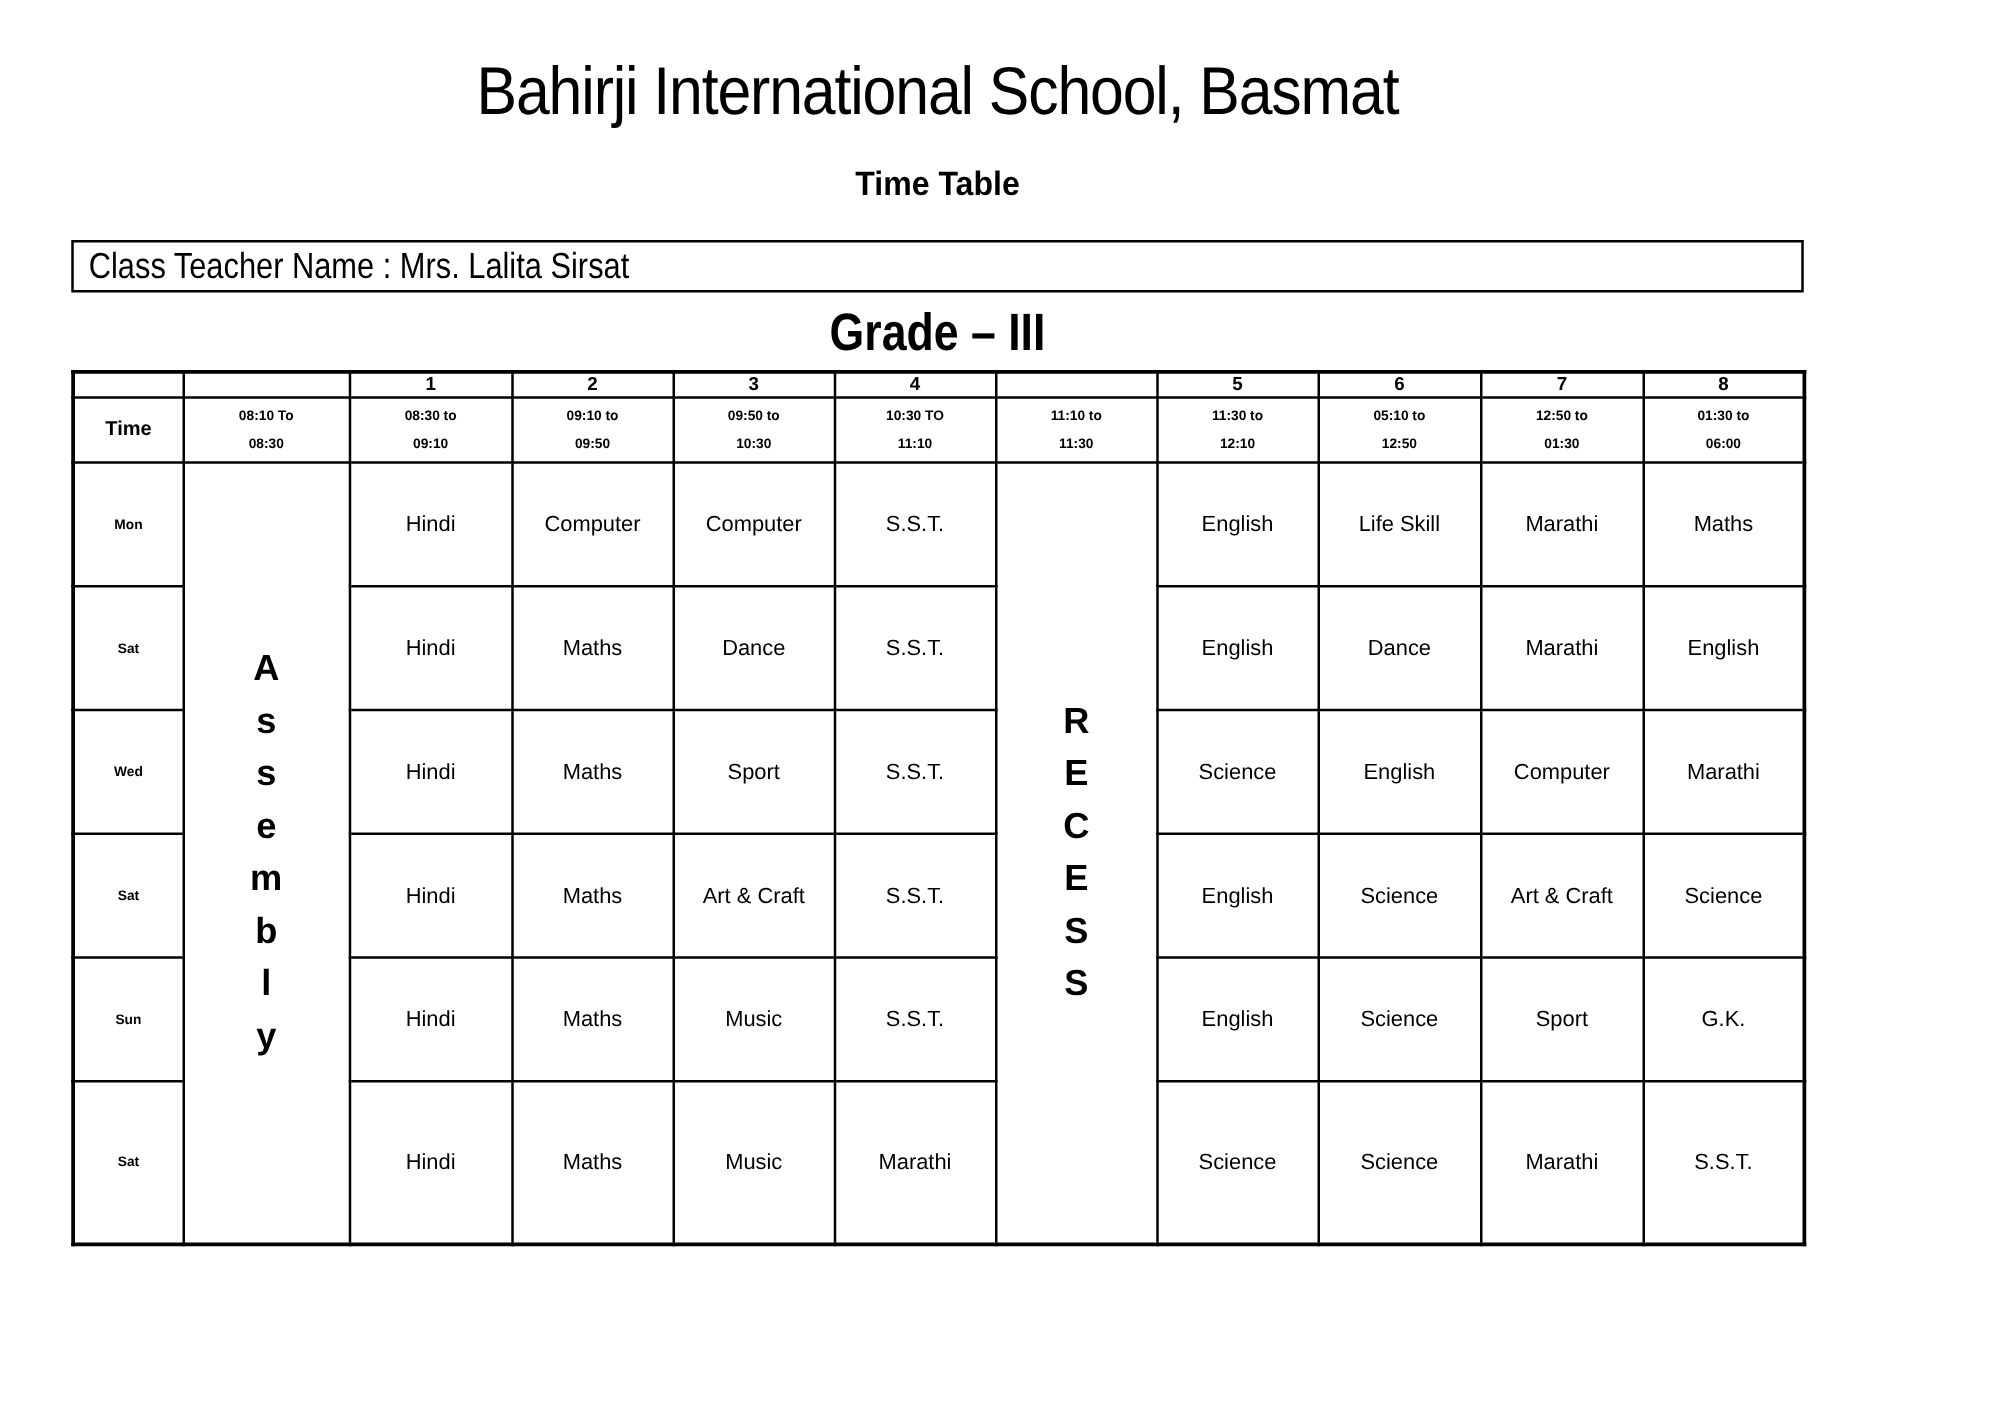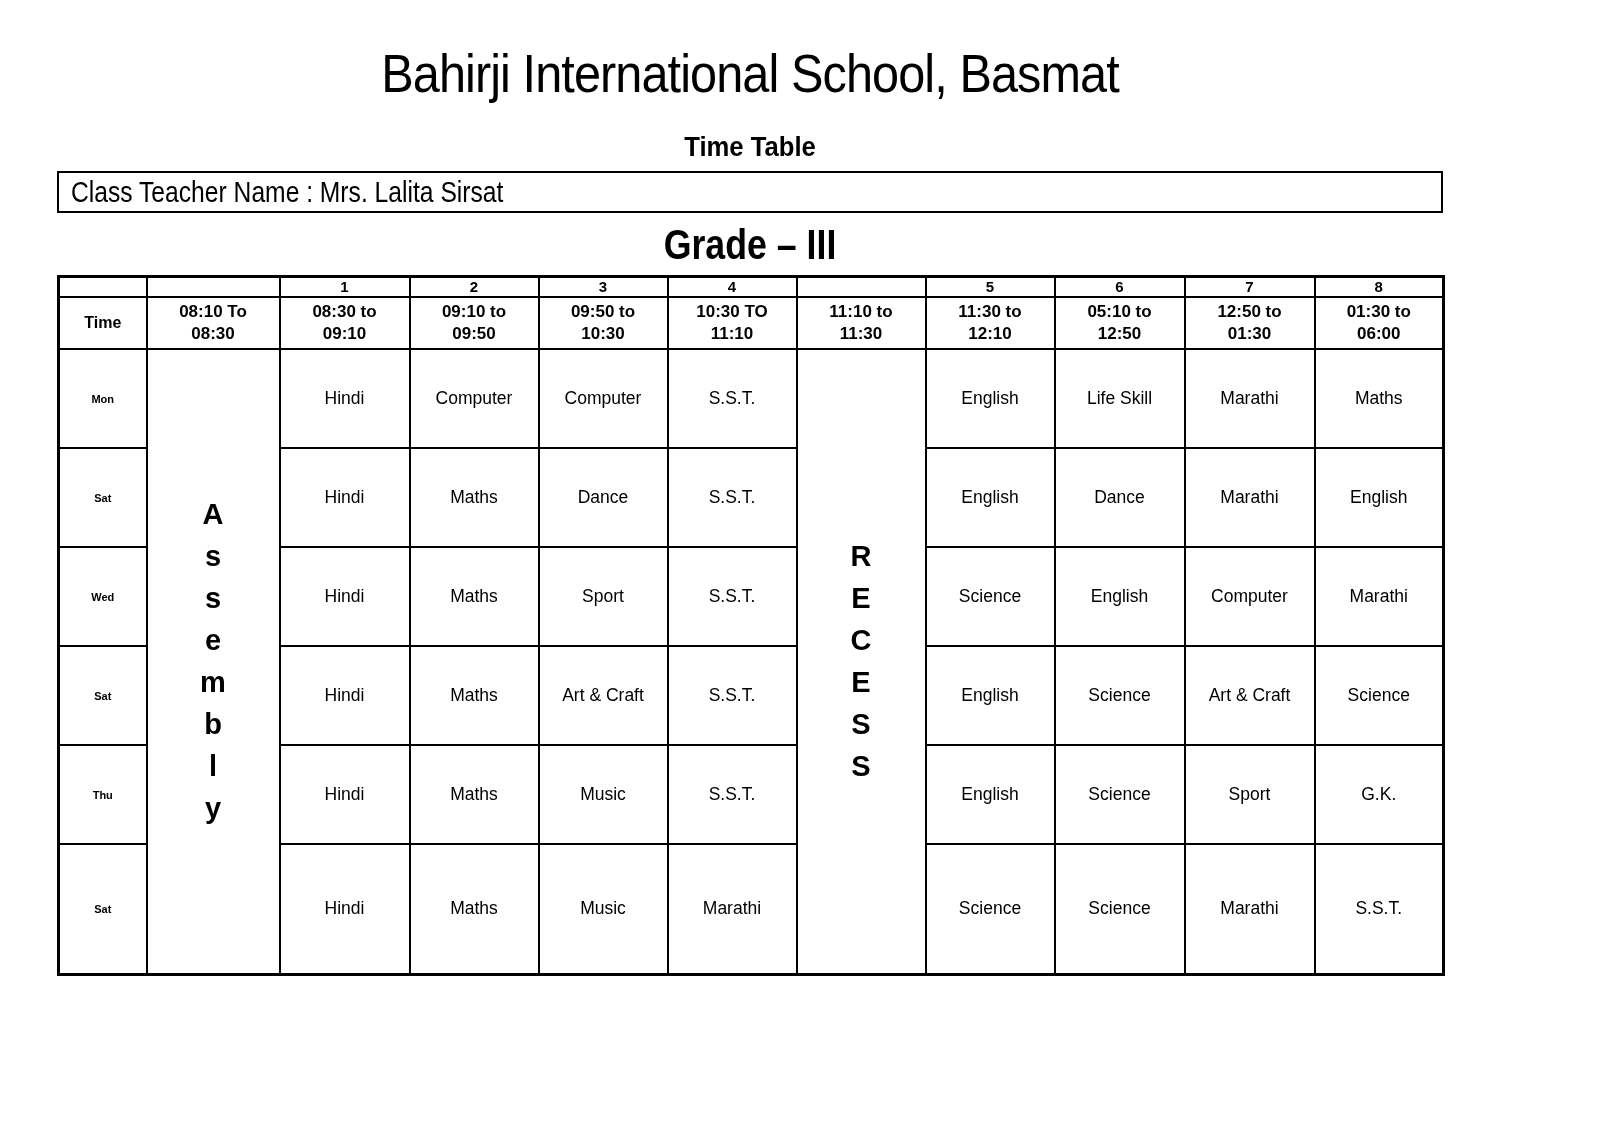--- a/index.html
+++ b/index.html
@@ -26,21 +26,21 @@
   }
   .doc-title {
     margin-top: 28px;
     text-align: center;
     font-size: 27px;
     font-weight: bold;
     transform: scaleX(0.95);
     transform-origin: center;
   }
   .info-box {
-    margin-top: 8px;
+    margin-top: 29px;
     border: 2px solid #000000;
   }
   .info-row {
     height: 38px;
     display: flex;
     align-items: center;
     padding-left: 12px;
     overflow: hidden;
   }
   .info-row + .info-row { border-top: 2px solid #000000; }
@@ -74,21 +74,21 @@
     text-align: center;
     vertical-align: middle;
     padding: 0;
     overflow: hidden;
   }
   tr.num-row  { height: 20px; }
   tr.time-row { height: 52px; padding-left: 48px; }
   tr.day-row  { height: 99px; }
   tr.day-row-tall { height: 130px; }
   .num-cell  { font-weight: bold; font-size: 15px; line-height: 18px; }
-  .time-cell { font-weight: bold; font-size: 17px; line-height: 22px; white-space: pre-line; }
+  .time-cell { font-weight: bold; font-size: 11px; line-height: 22px; white-space: pre-line; }
   .time-label-cell { font-weight: bold; font-size: 16px; }
   .day-cell  { font-weight: bold; font-size: 11px; }
   .subject-cell { font-size: 17.5px; }
   .vertical-cell {
     font-weight: bold;
     font-size: 29px;
     line-height: 42px;
     white-space: pre-line;
   }
 </style>
@@ -221,21 +221,21 @@
       <td class="subject-cell">Maths</td>
       <td class="subject-cell">Art &amp; Craft</td>
       <td class="subject-cell">S.S.T.</td>
       <td class="subject-cell">English</td>
       <td class="subject-cell">Science</td>
       <td class="subject-cell">Art &amp; Craft</td>
       <td class="subject-cell">Science</td>
     </tr>
 
     <tr class="day-row">
-      <td class="day-cell">Thu</td>
+      <td class="day-cell">Sun</td>
       <td class="subject-cell">Hindi</td>
       <td class="subject-cell">Maths</td>
       <td class="subject-cell">Music</td>
       <td class="subject-cell">S.S.T.</td>
       <td class="subject-cell">English</td>
       <td class="subject-cell">Science</td>
       <td class="subject-cell">Sport</td>
       <td class="subject-cell">G.K.</td>
     </tr>
 

